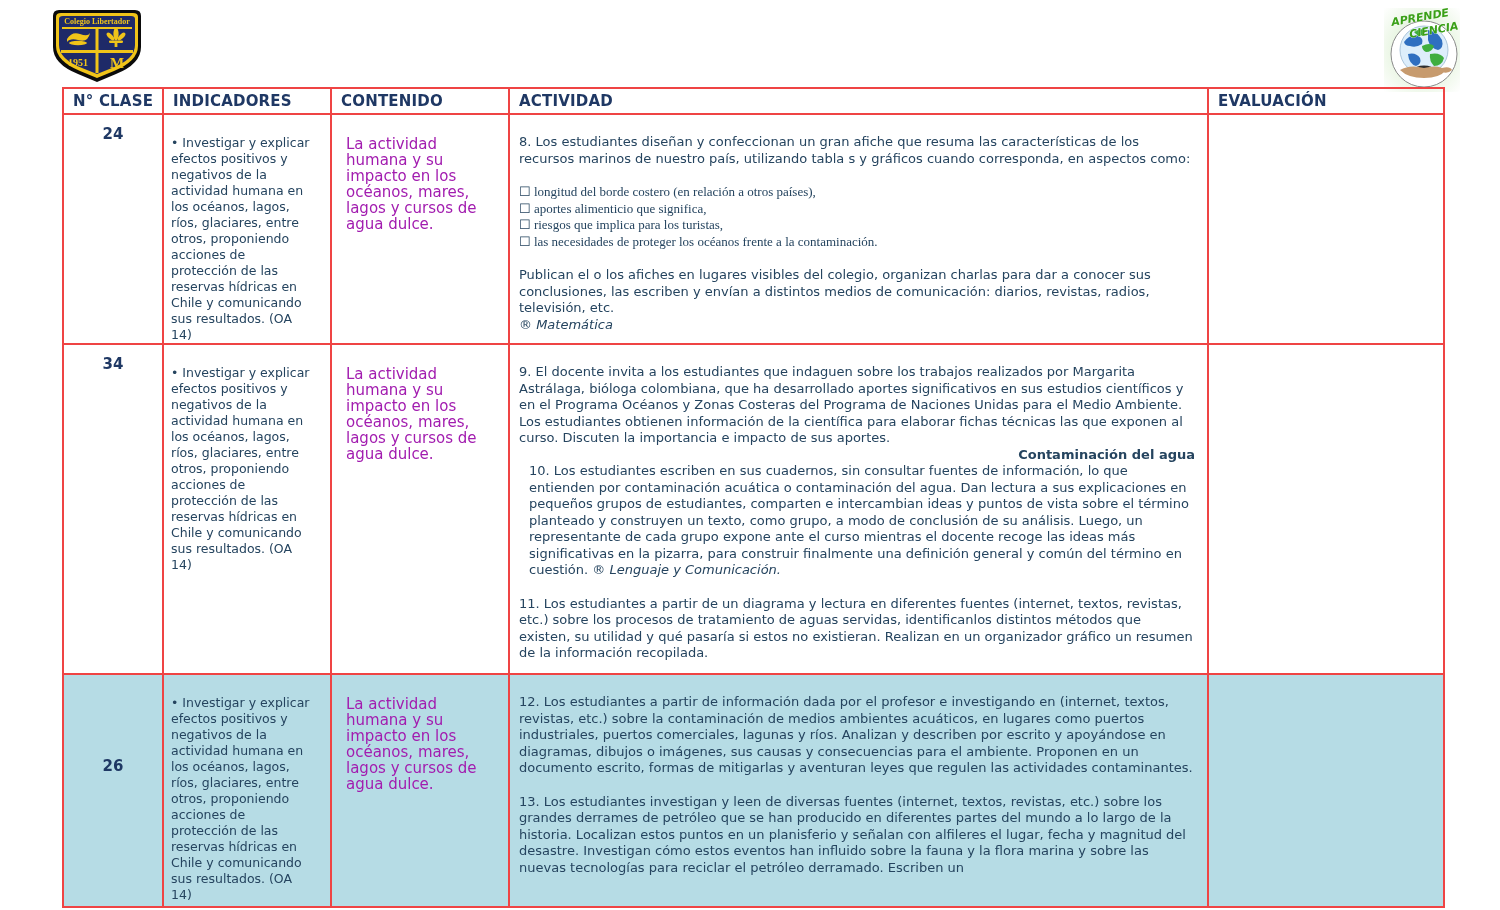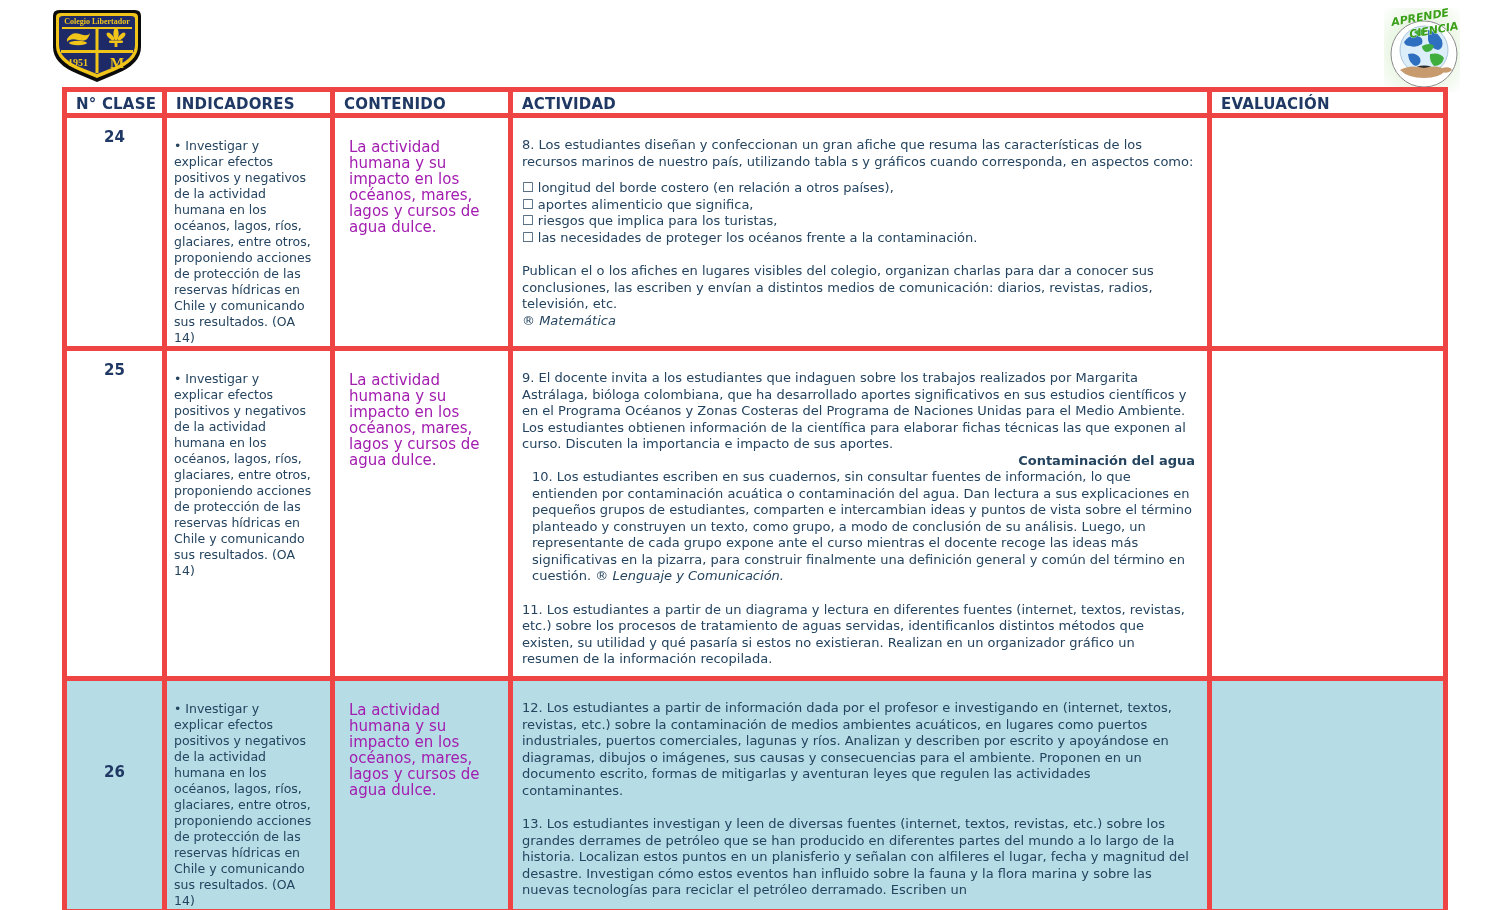--- a/index.html
+++ b/index.html
@@ -22,21 +22,21 @@
 
   
   table.plan {
     position:absolute; left:62px; top:87px;
     width:1381px;
     border-collapse:collapse;
     table-layout:fixed;
     border:2px solid #3a3a3a;
   }
   table.plan th, table.plan td {
-    border:5px solid #ef4444;
+    border:2px solid #ef4444;
     vertical-align:top;
     overflow:hidden;
   }
   th {
     height:26px;
     text-align:left;
     padding:3px 4px 0 9px;
     font-size:15px;
     font-weight:bold;
     color:#1f3864;
@@ -157,35 +157,35 @@
           </td>
     <td>
             <div class="ind">• Investigar y explicar efectos positivos y negativos de la actividad humana en los océanos, lagos, ríos, glaciares, entre otros, proponiendo acciones de protección de las reservas hídricas en Chile y comunicando sus resultados. (OA 14)</div>
           </td>
     <td>
             <div class="con">La actividad humana y su impacto en los océanos, mares, lagos y cursos de agua dulce.</div>
           </td>
     <td>
             <div class="act">
               <div class="para"><span>8. Los estudiantes diseñan y confeccionan un gran afiche que resuma las características de los recursos marinos de nuestro país, utilizando tabla s y gráficos cuando corresponda, en aspectos como:</span></div>
-              <div class="para" style="margin-top: 10px;"><span>☐ longitud del borde costero (en relación a otros países),
+              <div class="para" style="margin-top: 17px; font-family: Liberation Serif, serif;"><span>☐ longitud del borde costero (en relación a otros países),
 ☐ aportes alimenticio que significa,
 ☐ riesgos que implica para los turistas,
 ☐ las necesidades de proteger los océanos frente a la contaminación.</span></div>
               <div class="para" style="margin-top: 17px;"><span>Publican el o los afiches en lugares visibles del colegio, organizan charlas para dar a conocer sus conclusiones, las escriben y envían a distintos medios de comunicación: diarios, revistas, radios, televisión, etc.</span></div>
               <div class="para"><span>® </span><span class="i">Matemática</span></div>
             </div>
           </td>
     <td>
             <div class="eva"></div>
           </td>
   </tr>
         <tr>
     <td>
-            <div class="num">25</div>
+            <div class="num">34</div>
           </td>
     <td>
             <div class="ind">• Investigar y explicar efectos positivos y negativos de la actividad humana en los océanos, lagos, ríos, glaciares, entre otros, proponiendo acciones de protección de las reservas hídricas en Chile y comunicando sus resultados. (OA 14)</div>
           </td>
     <td>
             <div class="con">La actividad humana y su impacto en los océanos, mares, lagos y cursos de agua dulce.</div>
           </td>
     <td>
             <div class="act">
               <div class="para"><span>9. El docente invita a los estudiantes que indaguen sobre los trabajos realizados por Margarita Astrálaga, bióloga colombiana, que ha desarrollado aportes significativos en sus estudios científicos y en el Programa Océanos y Zonas Costeras del Programa de Naciones Unidas para el Medio Ambiente. Los estudiantes obtienen información de la científica para elaborar fichas técnicas las que exponen al curso. Discuten la importancia e impacto de sus aportes.</span></div>

